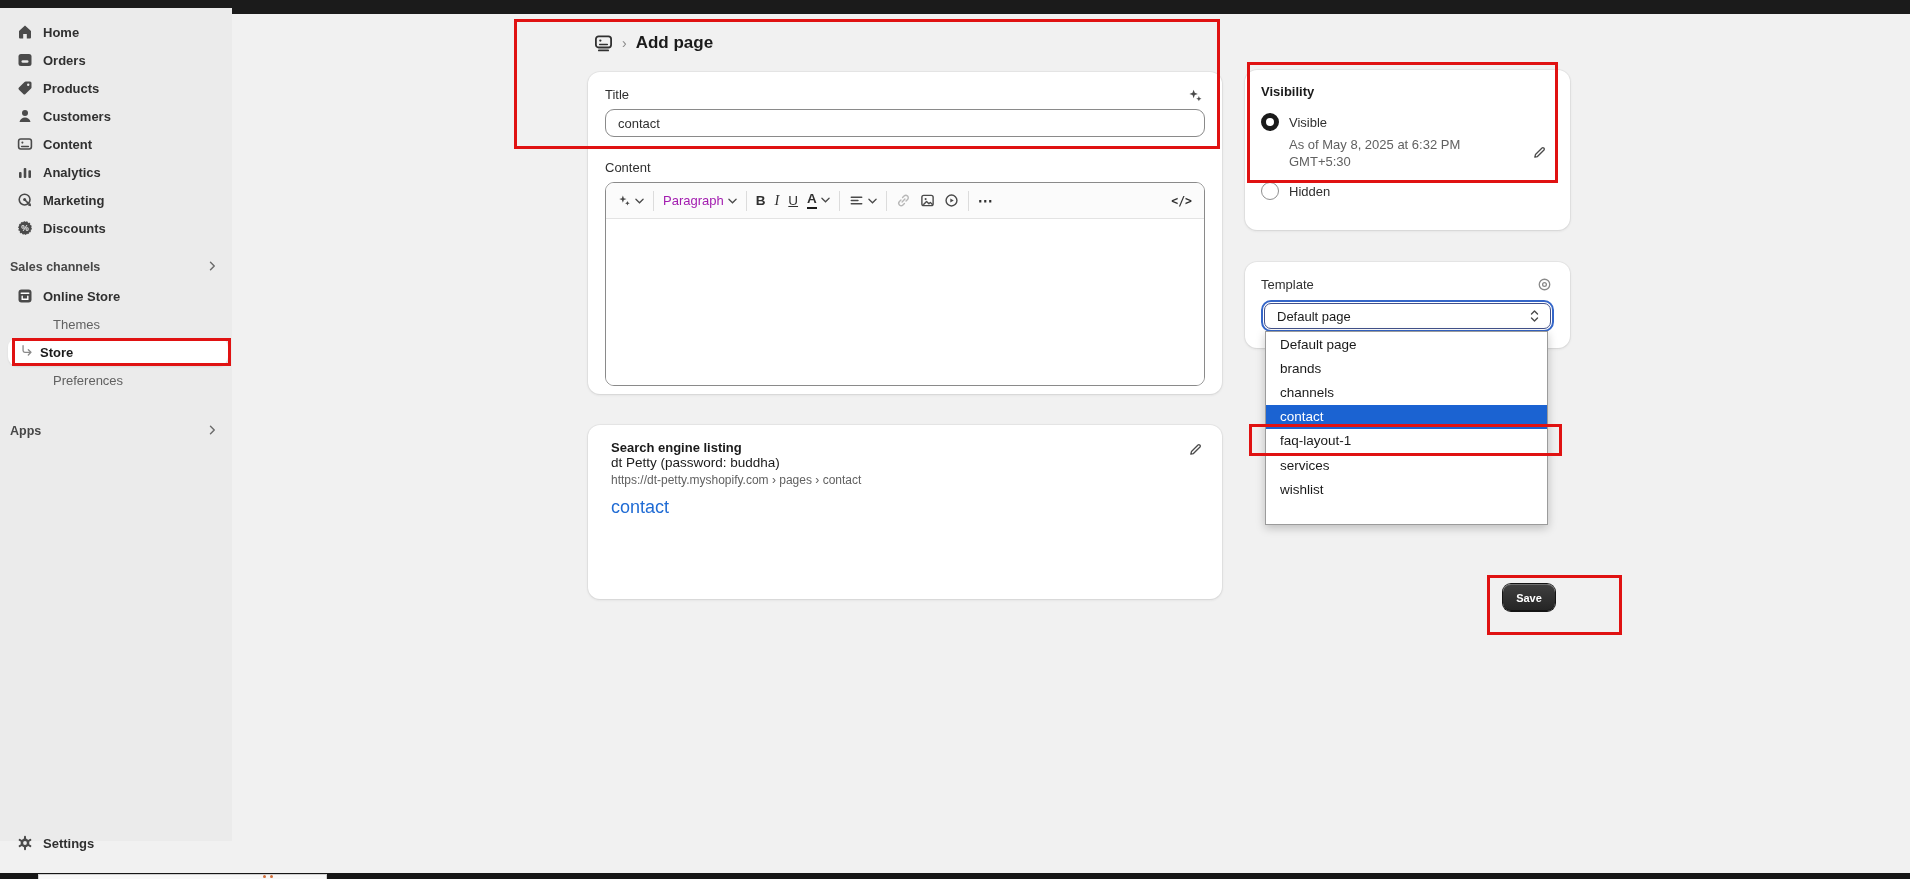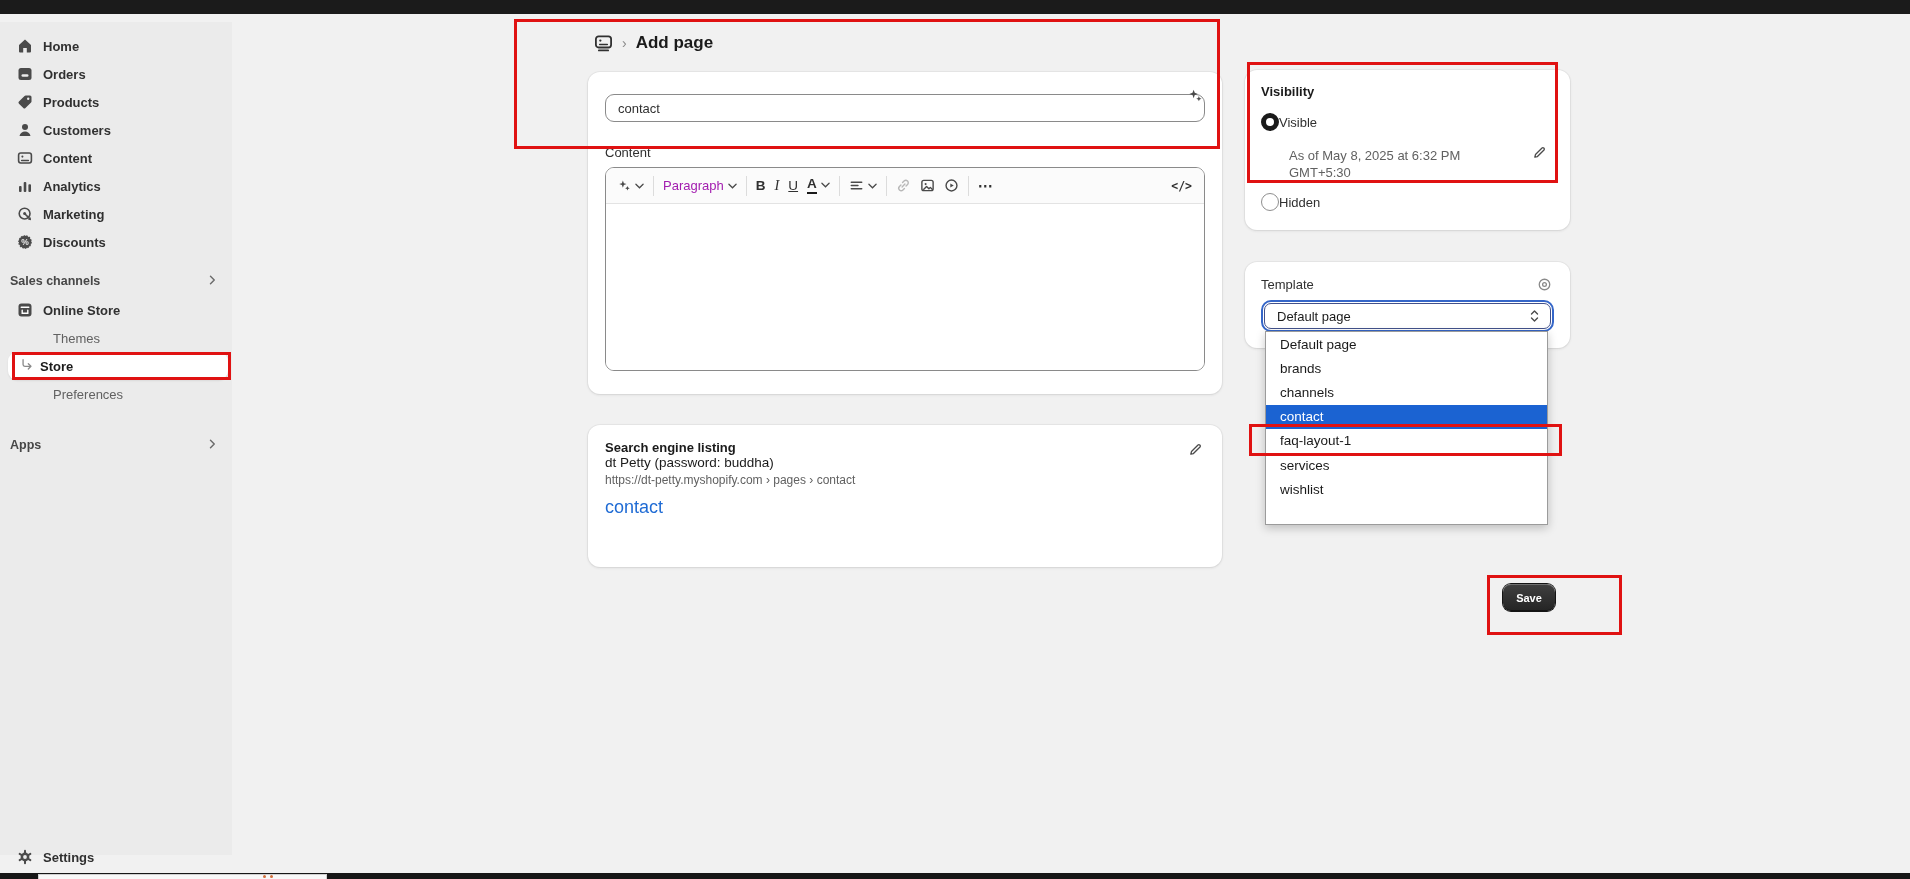--- a/index.html
+++ b/index.html
@@ -4,21 +4,21 @@
 <style>
   * { margin:0; padding:0; box-sizing:border-box; }
   html,body { background:#ffffff; }
   body { font-family:"Liberation Sans", sans-serif; }
   .screen { position:relative; width:1910px; height:879px; background:#f1f1f1; overflow:hidden; }
 
   
   .topbar { position:absolute; left:0; top:0; width:100%; height:14px; background:#1b1b1b; }
 
   
-  .sidebar { position:absolute; left:0; top:22px; width:232px; height:833px; background:#ebebeb; }
+  .sidebar { position:absolute; left:0; top:8px; width:232px; height:833px; background:#ebebeb; }
   .nav-item { display:flex; align-items:center; gap:10px; height:28px; padding-left:16px;
               font-size:13px; font-weight:600; color:#303030; cursor:pointer; }
   .nav-item .ico { width:17px; height:17px; display:inline-flex; align-items:center; justify-content:center; flex:0 0 17px; }
   .nav-item .ico svg { width:16px; height:16px; }
   .nav-main { position:absolute; top:10px; left:0; right:0; }
   .section-head { position:absolute; left:0; right:0; height:20px; display:flex; align-items:center;
                   justify-content:space-between; padding:0 14px 0 10px; font-size:12.5px; font-weight:600; color:#474747; }
   .section-head .chev svg { width:12px; height:12px; }
   .sb-row { position:absolute; left:0; right:0; }
   .sub-item { display:flex; align-items:center; height:28px; padding-left:40px; font-size:13px; color:#616161; cursor:pointer;margin-left:13px; }
@@ -58,39 +58,39 @@
   .tb-txt { font-size:13px; color:#a21caf; }
   .tb-b { font-weight:800; font-size:13.5px; }
   .tb-i { font-style:italic; font-family:"Liberation Serif",serif; font-size:14.5px; }
   .tb-u { text-decoration:underline; font-size:13.5px; }
   .tb-a { font-size:13.5px; font-weight:600; border-bottom:2.5px solid #1a1a1a; line-height:1.05; }
   .tb-ellipsis { font-size:15px; font-weight:700; letter-spacing:1px; color:#303030; }
   .tb-code { margin-left:auto; font-family:"DejaVu Sans Mono",monospace; font-size:11.5px; font-weight:700; color:#303030; }
   .ed-body { flex:1; background:#fff; cursor:text; }
 
   
-  .card-seo { left:356px; top:411px; width:634px; height:142px; padding:15px 17px; }
+  .card-seo { left:356px; top:411px; width:634px; height:174px; padding:15px 23px; }
   .seo-head { font-size:13px; font-weight:700; color:#1a1a1a; }
   .pencil-btn { position:absolute; width:22px; height:22px; display:flex; align-items:center; justify-content:center;
                 cursor:pointer; border-radius:6px; }
   .pencil-btn svg { width:15px; height:15px; }
   .seo-pencil { right:16px; top:13px; }
   .seo-site { font-size:13.5px; color:#1a1a1a; }
   .seo-url { margin-top:3px; font-size:12px; color:#616161; }
   .seo-link { margin-top:10px; font-size:18px; color:#1f6bd4; cursor:pointer; display:inline-block; }
 
   
   .card-vis { left:1013px; top:56px; width:325px; height:160px; padding:14px 16px; }
   .vis-head { font-size:13px; font-weight:700; color:#1a1a1a; }
-  .radio-row { display:flex; align-items:center; gap:0; margin-top:14px; cursor:pointer; }
+  .radio-row { display:flex; align-items:center; gap:10px; margin-top:14px; cursor:pointer; }
   .radio { width:18px; height:18px; border-radius:50%; background:#fff; flex:0 0 18px; }
   .radio.on { border:5.5px solid #1a1a1a; }
   .radio.off { border:1.5px solid #8f8f8f; }
   .radio-label { font-size:13px; color:#303030; }
-  .vis-note { margin-left:28px; margin-top:16px; width:212px; font-size:13px; line-height:17px; color:#616161; }
+  .vis-note { margin-left:28px; margin-top:5px; width:212px; font-size:13px; line-height:17px; color:#616161; }
   .vis-pencil { right:20px; top:71px; }
   .vis-hidden { margin-top:12px; }
 
   
   .card-tpl { left:1013px; top:248px; width:325px; height:86px; padding:12px 16px; }
   .tpl-head-row { display:flex; align-items:center; justify-content:space-between; }
   .tpl-label { font-size:13px; color:#303030; }
   .tpl-view-btn { width:20px; height:20px; display:flex; align-items:center; justify-content:center; cursor:pointer; }
   .tpl-view-btn svg { width:15px; height:15px; }
   .tpl-select-outer { margin-top:6px; border:2px solid #3566c8; border-radius:10px; padding:1px; cursor:pointer; }
@@ -285,20 +285,21 @@
             <circle cx="6" cy="6.2" r="1.1" fill="#303030"></circle>
             <path d="M5.4 10h7.2" stroke="#303030" stroke-width="1.5" stroke-linecap="round"></path>
             <path d="M4.6 15.6h8.8" stroke="#303030" stroke-width="1.7" stroke-linecap="round"></path>
           </svg>
         </span>
       <span class="bc-sep">›</span>
       <span class="bc-title">Add page</span>
     </div>
 
     <section class="card card-title">
+      <div class="field-label">Title</div>
       <div class="sparkle-btn">
           <svg viewBox="0 0 16 16" fill="#4a4a4a">
             <path d="M6 1.8l1.2 3.3 3.3 1.2-3.3 1.2L6 10.8 4.8 7.5 1.5 6.3l3.3-1.2Z"></path>
             <path d="M11.6 8.6l.8 2 2 .8-2 .8-.8 2-.8-2-2-.8 2-.8Z"></path>
           </svg>
         </div>
       <input class="ttl-input" type="text" value="contact" style="">
 
       <div class="field-label content-label">Content</div>
       <div class="editor">

